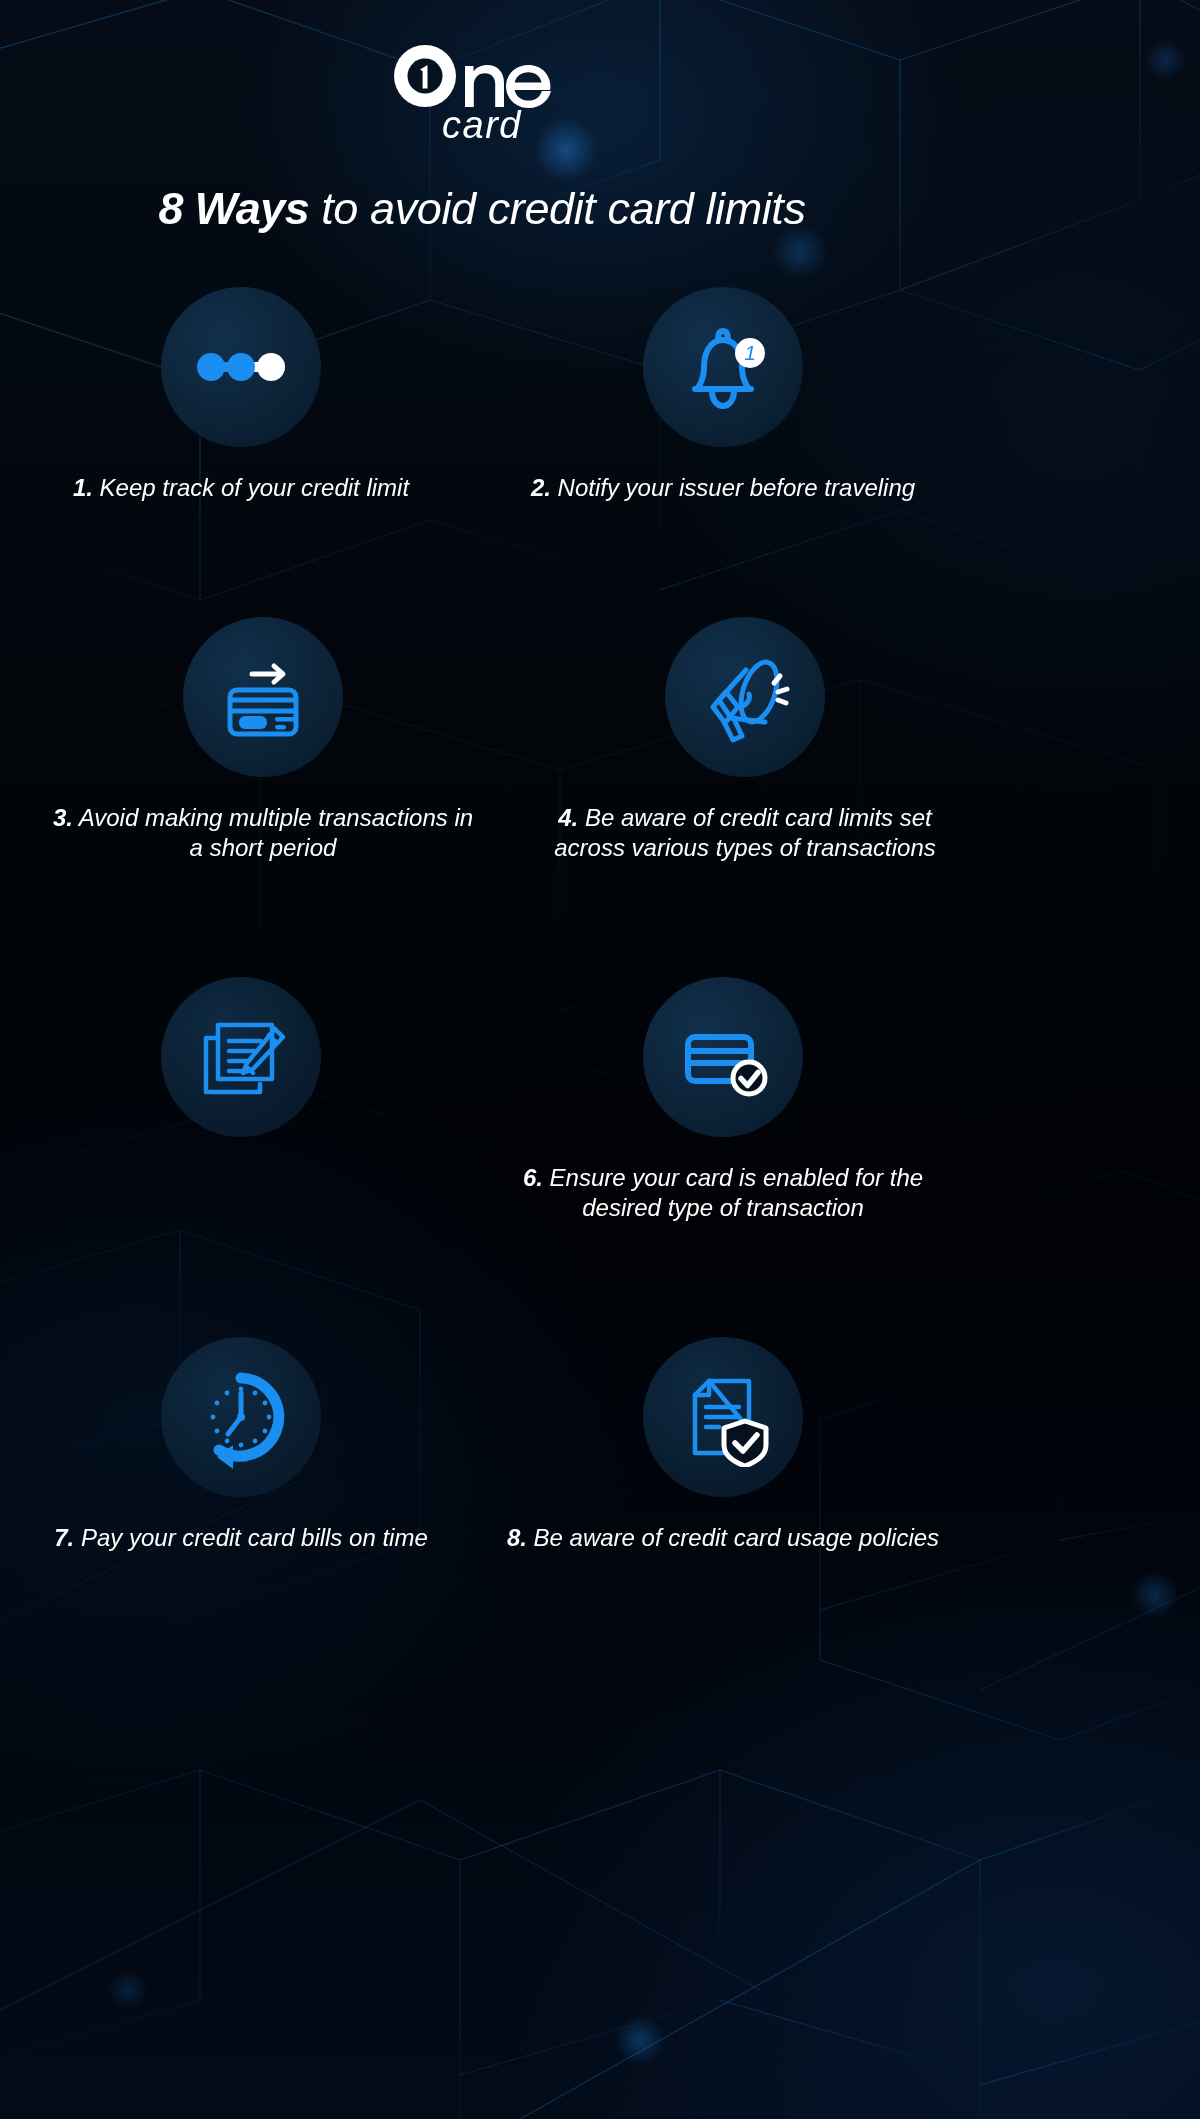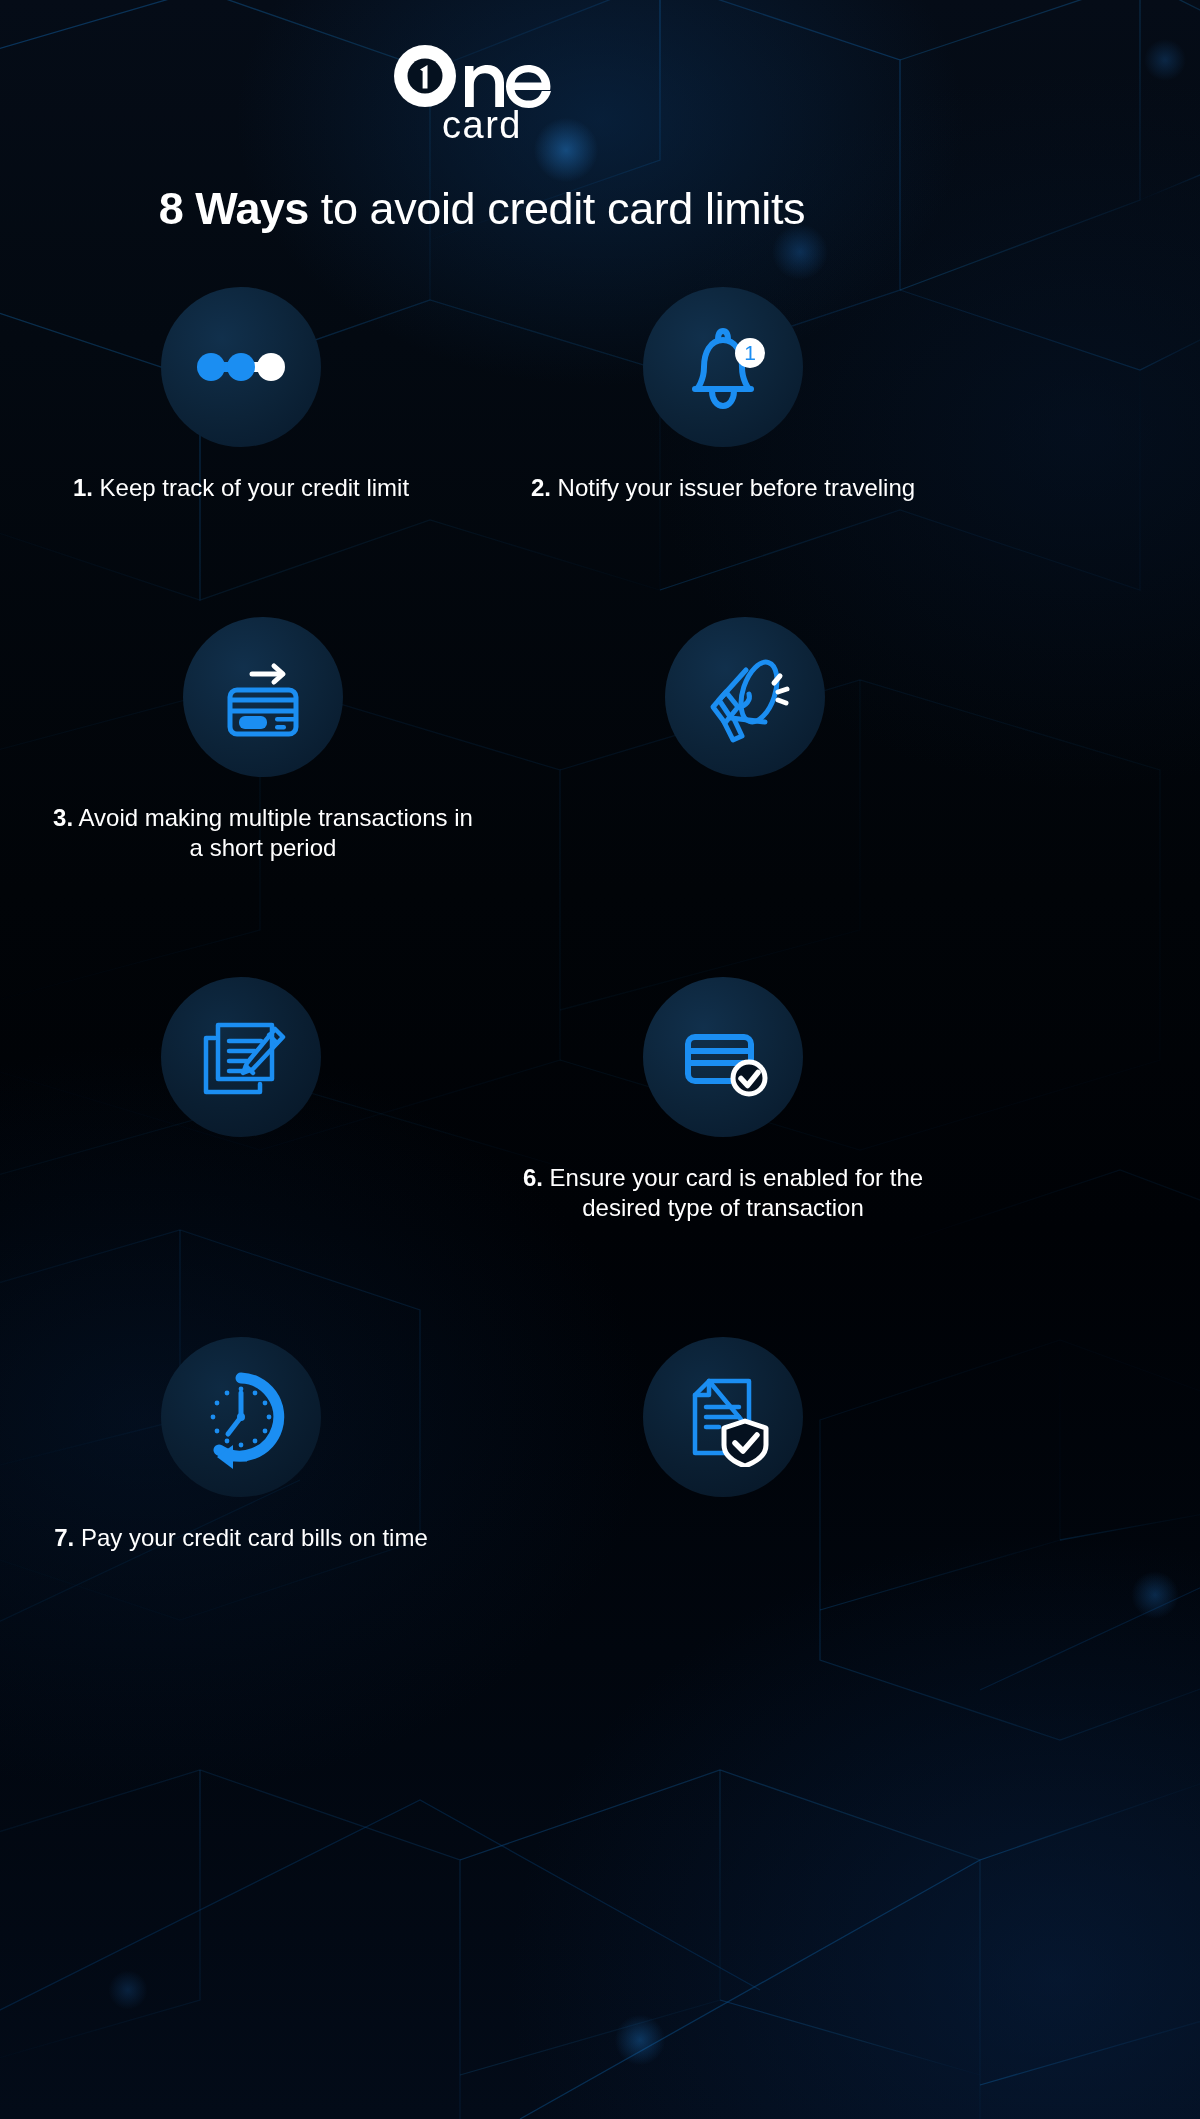--- a/index.html
+++ b/index.html
@@ -35,21 +35,21 @@
     background:
       radial-gradient(circle 46px at 566px 150px, rgba(40,140,230,0.42), rgba(0,0,0,0) 70%),
       radial-gradient(circle 40px at 800px 252px, rgba(30,120,210,0.30), rgba(0,0,0,0) 70%),
       radial-gradient(circle 30px at 1165px 60px, rgba(30,120,210,0.25), rgba(0,0,0,0) 70%),
       radial-gradient(circle 34px at 1155px 1595px, rgba(30,120,210,0.30), rgba(0,0,0,0) 70%),
       radial-gradient(circle 36px at 640px 2040px, rgba(30,130,220,0.35), rgba(0,0,0,0) 70%),
       radial-gradient(circle 28px at 128px 1990px, rgba(30,120,210,0.22), rgba(0,0,0,0) 70%);
   }
 
   
-  #content { position:relative; z-index:5; width:964px; }
+  #content { position:relative; z-index:5; width:964px;font-style:italic; }
 
   
   .logo-block { padding-top:44px; text-align:center; }
   .logo-mark { display:block; margin:0 auto; }
   .logo-sub {
     font-size:38px;
     font-weight:400;
     letter-spacing:1.5px;
     color:#ffffff;
     margin-top:-4px;
@@ -281,20 +281,24 @@
             <path d="M31 77 L40 95 L49 91 L41 74"></path>
             <path d="M46 62 C53 61 58 55 56 49"></path>
           </g>
           <g stroke="#ffffff" stroke-width="5" stroke-linecap="round">
             <path d="M87 31 L81 38"></path>
             <path d="M94 44 L85 47"></path>
             <path d="M93 58 L85 55"></path>
           </g>
         </svg>
       </div>
+      <div class="caption">
+        <span class="num">4.</span>
+        <span>Be aware of credit card limits set across various types of transactions</span>
+      </div>
     </div>
 
     <div class="cell row-h-3">
       <div class="icon-circle dim">
         <svg width="100" height="100" viewBox="0 0 100 100" xmlns="http://www.w3.org/2000/svg">
           <g fill="none" stroke="#1b8ef2" stroke-width="4.5" stroke-linejoin="round" stroke-linecap="round">
             <path d="M24 31 L15 31 L15 85 L69 85 L69 77"></path>
             <rect x="27" y="18" width="54" height="54"></rect>
             <path d="M38 34 L70 34"></path>
             <path d="M38 44 L64 44"></path>
@@ -368,16 +372,20 @@
             <path d="M36 14 L36 28 L22 28"></path>
             <path d="M33 40 L66 40"></path>
             <path d="M33 50 L66 50"></path>
             <path d="M33 60 L46 60"></path>
             <path d="M53 60 L62 60"></path>
           </g>
           <path d="M51 61 L72 54 L93 61 L93 78 C93 89 83 95 72 99 C61 95 51 89 51 78 Z" fill="#05111f" stroke="#ffffff" stroke-width="5" stroke-linejoin="round"></path>
           <path d="M62 76 L70 84 L84 68" fill="none" stroke="#ffffff" stroke-width="5.5" stroke-linecap="round" stroke-linejoin="round"></path>
         </svg>
       </div>
+      <div class="caption">
+        <span class="num">8.</span>
+        <span>Be aware of credit card usage policies</span>
+      </div>
     </div>
 
   </div>
 </div>
 
 </body></html>

